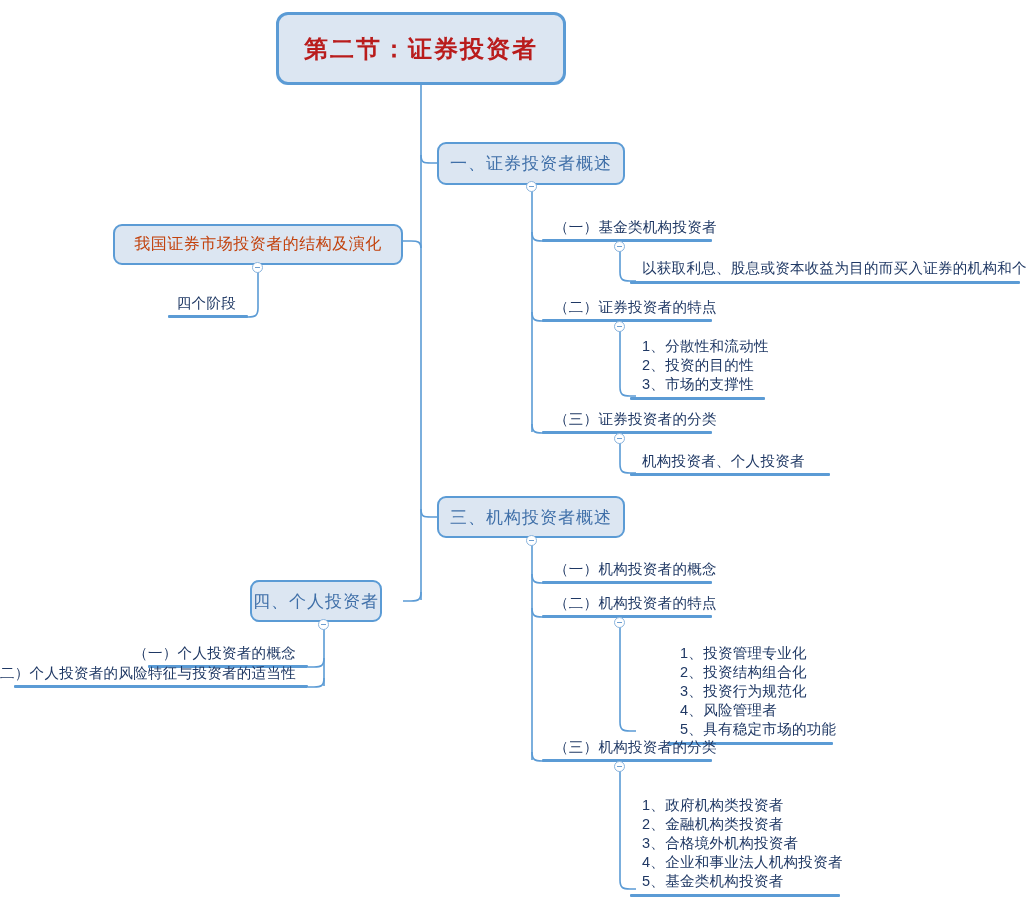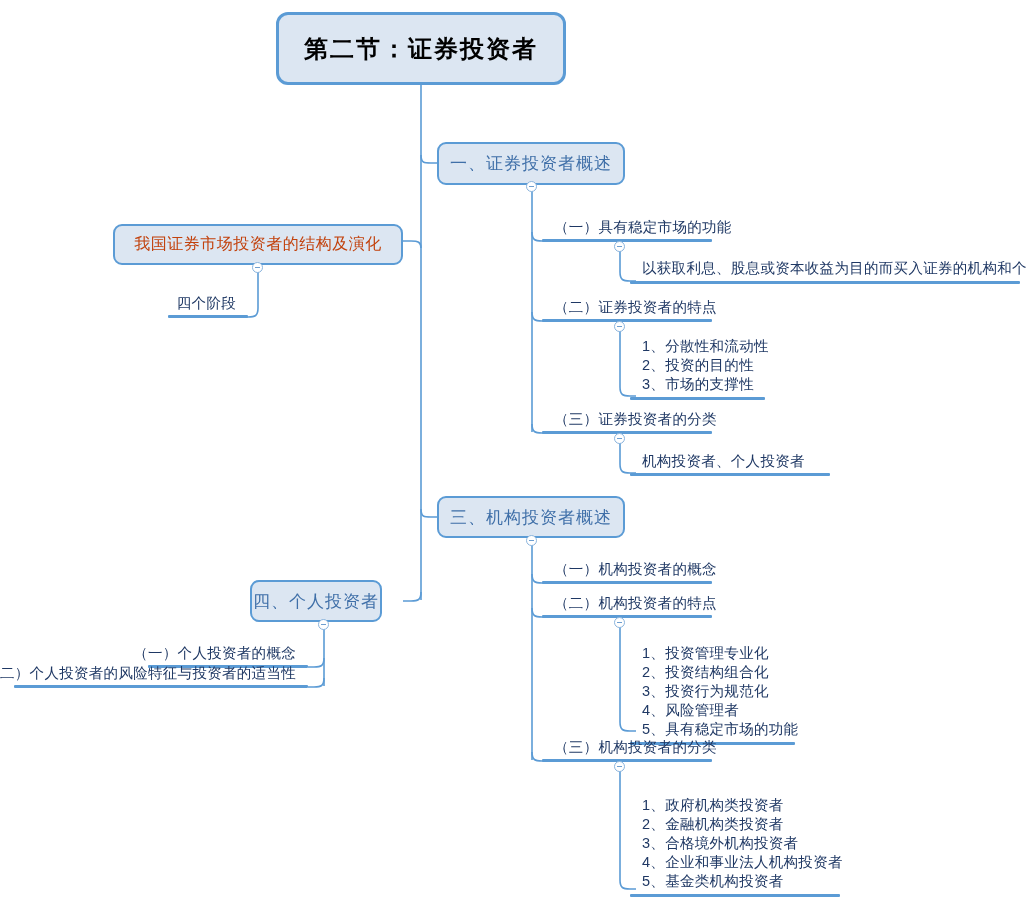--- a/index.html
+++ b/index.html
@@ -36,21 +36,21 @@
     color: #365f91;
     display: flex;
     align-items: center;
     justify-content: center;
     white-space: nowrap;
     letter-spacing: 0.5px;
   }
   .box-node.root {
     font-size: 24px;
     font-weight: bold;
-    color: #000000;
+    color: #b91c1c;
     border-width: 3px;
     border-radius: 12px;
     letter-spacing: 2px;
   }
   .box-node.level1 {
     font-size: 17px;
     color: #3f6fa8;
     letter-spacing: 1px;
   }
   .box-node.plain {
@@ -173,21 +173,21 @@
   <div class="box-node root" style="left:276px; top:12px; width:290px; height:73px;">
     <span>第二节：证券投资者</span>
   </div>
 
   <div class="box-node level1" style="left:437px; top:142px; width:188px; height:43px;">
     <span>一、证券投资者概述</span>
   </div>
   <div class="toggle" style="left:526px; top:181px;"></div>
 
   <div class="bar-node align-left" style="left:542px; top:206px; width:170px; height:36px;">
-    <span class="bar-text">（一）具有稳定市场的功能</span>
+    <span class="bar-text">（一）基金类机构投资者</span>
     <span class="bar-line"></span>
   </div>
   <div class="toggle" style="left:614px; top:241px;"></div>
 
   <div class="bar-node align-left multiline" style="left:630px; top:248px; width:390px; height:36px;">
     <span class="bar-text">以获取利息、股息或资本收益为目的而买入证券的机构和个人</span>
     <span class="bar-line"></span>
   </div>
 
   <div class="bar-node align-left" style="left:542px; top:286px; width:170px; height:36px;">
@@ -233,21 +233,21 @@
     <span class="bar-text">（一）机构投资者的概念</span>
     <span class="bar-line"></span>
   </div>
 
   <div class="bar-node align-left" style="left:542px; top:582px; width:170px; height:36px;">
     <span class="bar-text">（二）机构投资者的特点</span>
     <span class="bar-line"></span>
   </div>
   <div class="toggle" style="left:614px; top:617px;"></div>
 
-  <div class="bar-node align-left multiline" style="left:630px; top:645px; width:165px; height:100px;">
+  <div class="bar-node align-left multiline" style="left:668px; top:645px; width:165px; height:100px;">
     <span class="bar-text">1、投资管理专业化
 2、投资结构组合化
 3、投资行为规范化
 4、风险管理者
 5、具有稳定市场的功能</span>
     <span class="bar-line"></span>
   </div>
 
   <div class="bar-node align-left" style="left:542px; top:726px; width:170px; height:36px;">
     <span class="bar-text">（三）机构投资者的分类</span>

